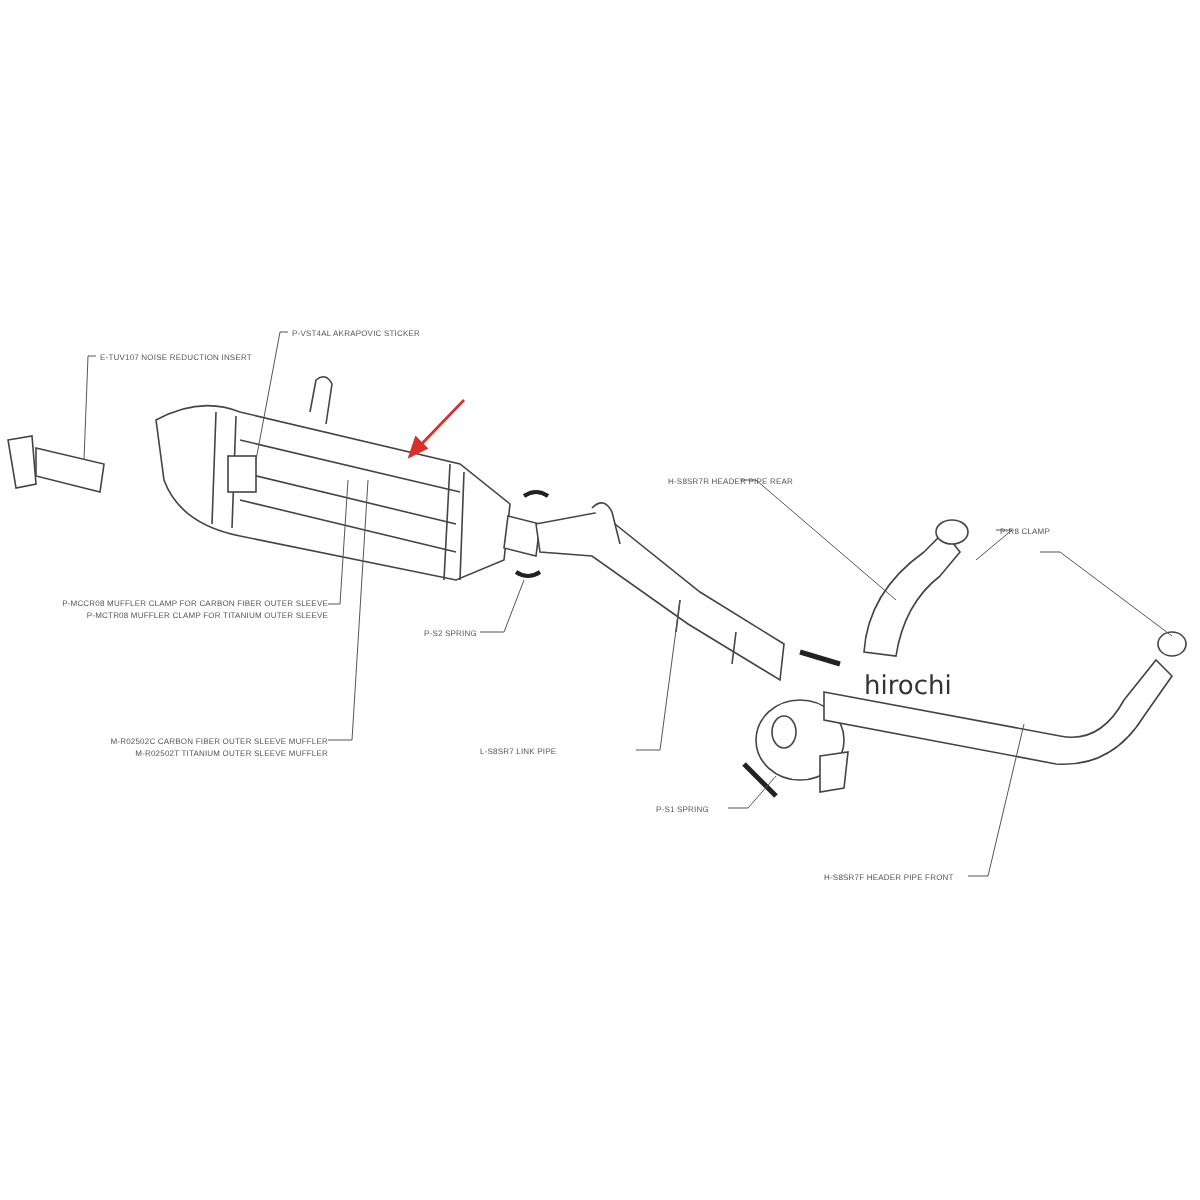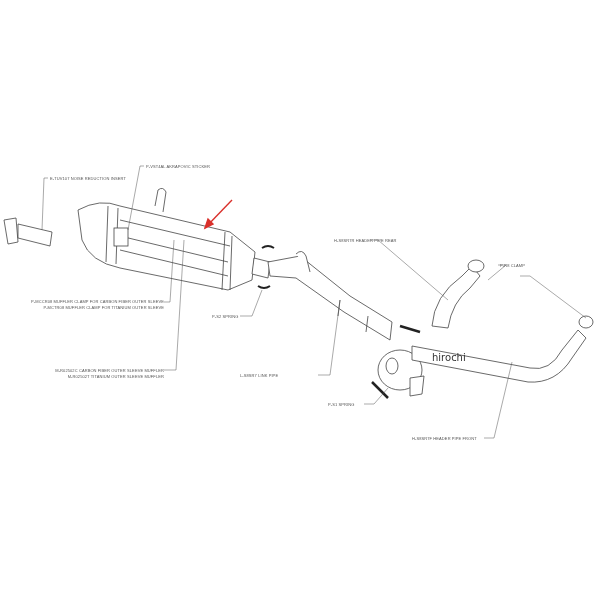--- a/index.html
+++ b/index.html
@@ -1,20 +1,20 @@
 <!DOCTYPE html>
 <html><head>
 <meta charset="utf-8">
 <style>
   html,body{margin:0;padding:0;background:#fff;}
   body{width:600px;height:600px;position:relative;overflow:hidden;font-family:"Liberation Sans",sans-serif;}
   svg{position:absolute;left:0;top:0;}
   .lbl{position:absolute;font-size:4px;color:#555;white-space:nowrap;letter-spacing:0.1px;line-height:5px;}
   .r{text-align:right;}
-  .wm{position:absolute;left:432px;top:336px;font-size:10px;color:#333;font-family:"DejaVu Sans",sans-serif;margin-top:16px;}
+  .wm{position:absolute;left:432px;top:336px;font-size:13px;color:#333;font-family:"DejaVu Sans",sans-serif;}
 </style>
 </head>
 <body>
 
 <svg width="600" height="600" viewBox="0 0 600 600" fill="none" stroke="#444" stroke-width="0.8">
 
   <g>
     <path d="M4 220 L16 218 L18 242 L8 244 Z" fill="#fff"></path>
     <path d="M18 224 L52 232 L50 246 L18 238 Z" fill="#fff"></path>
   </g>

